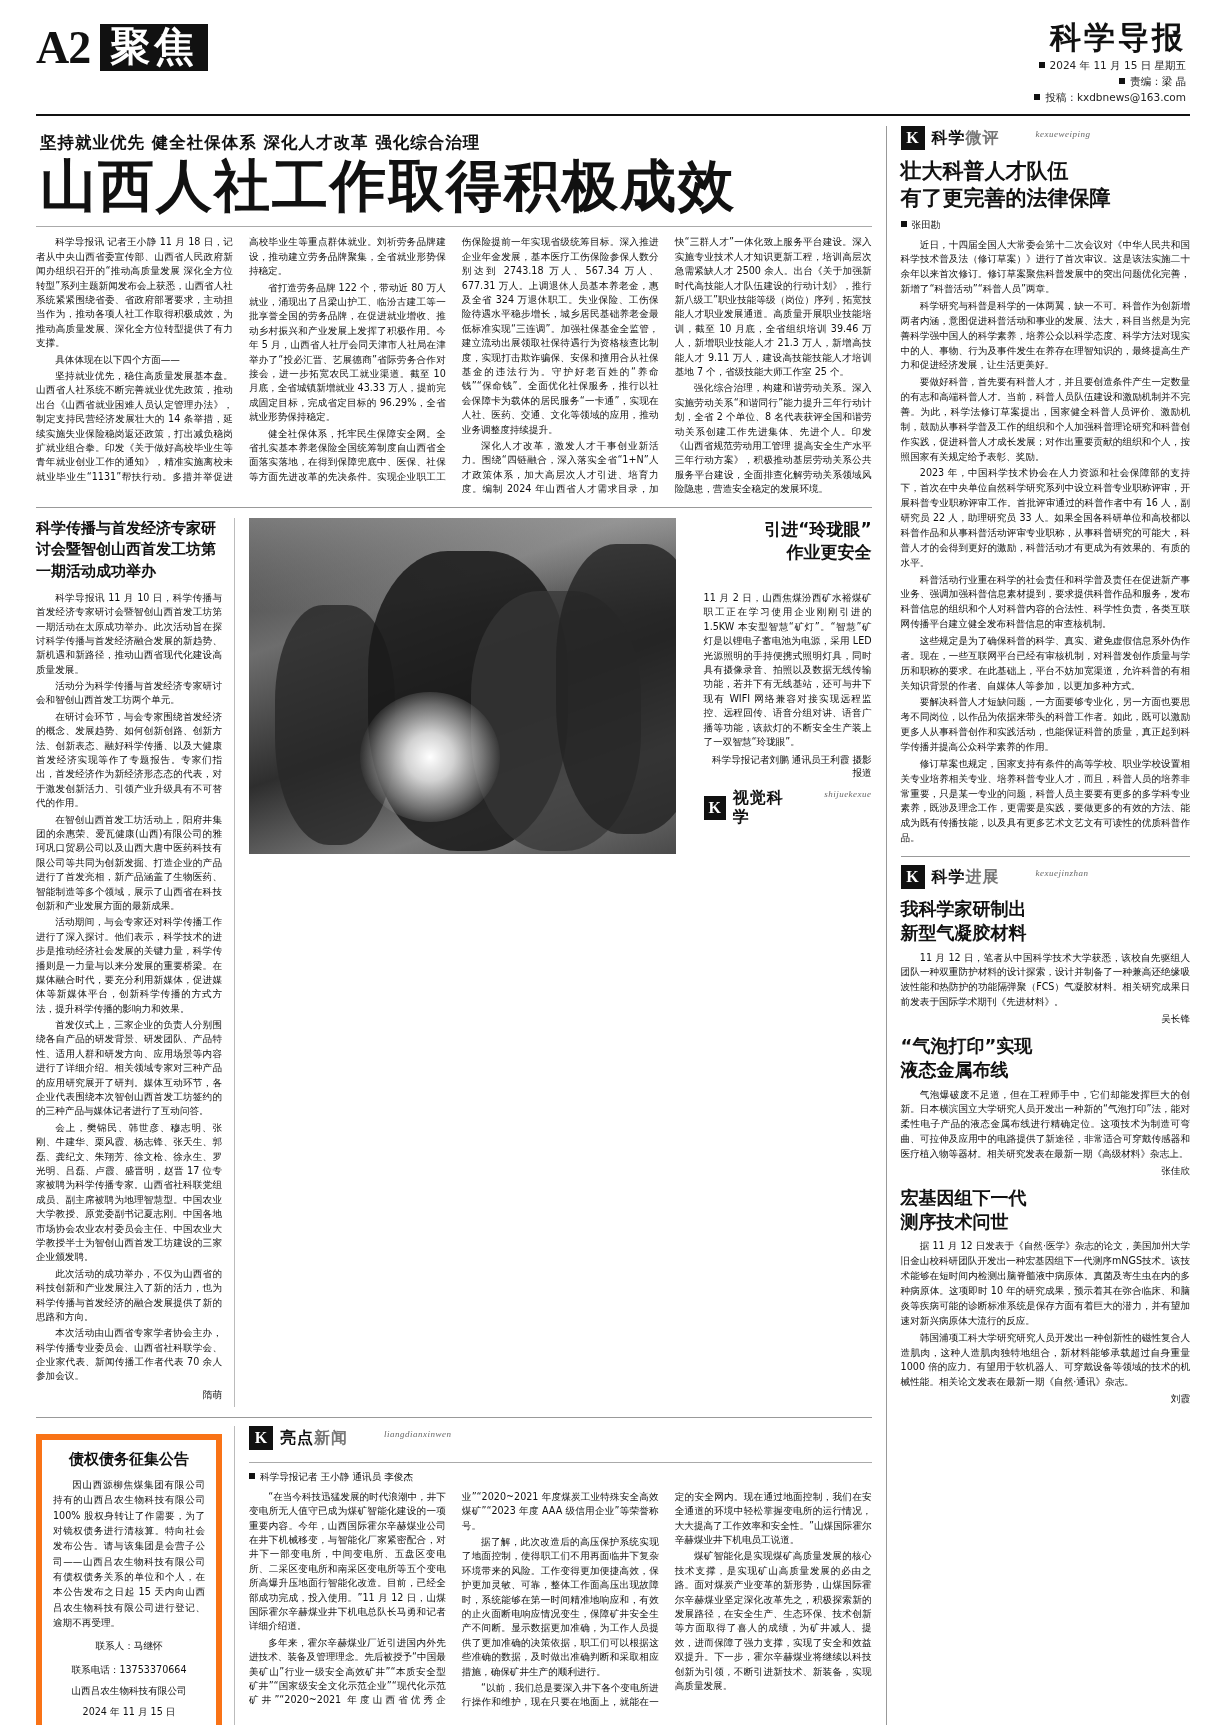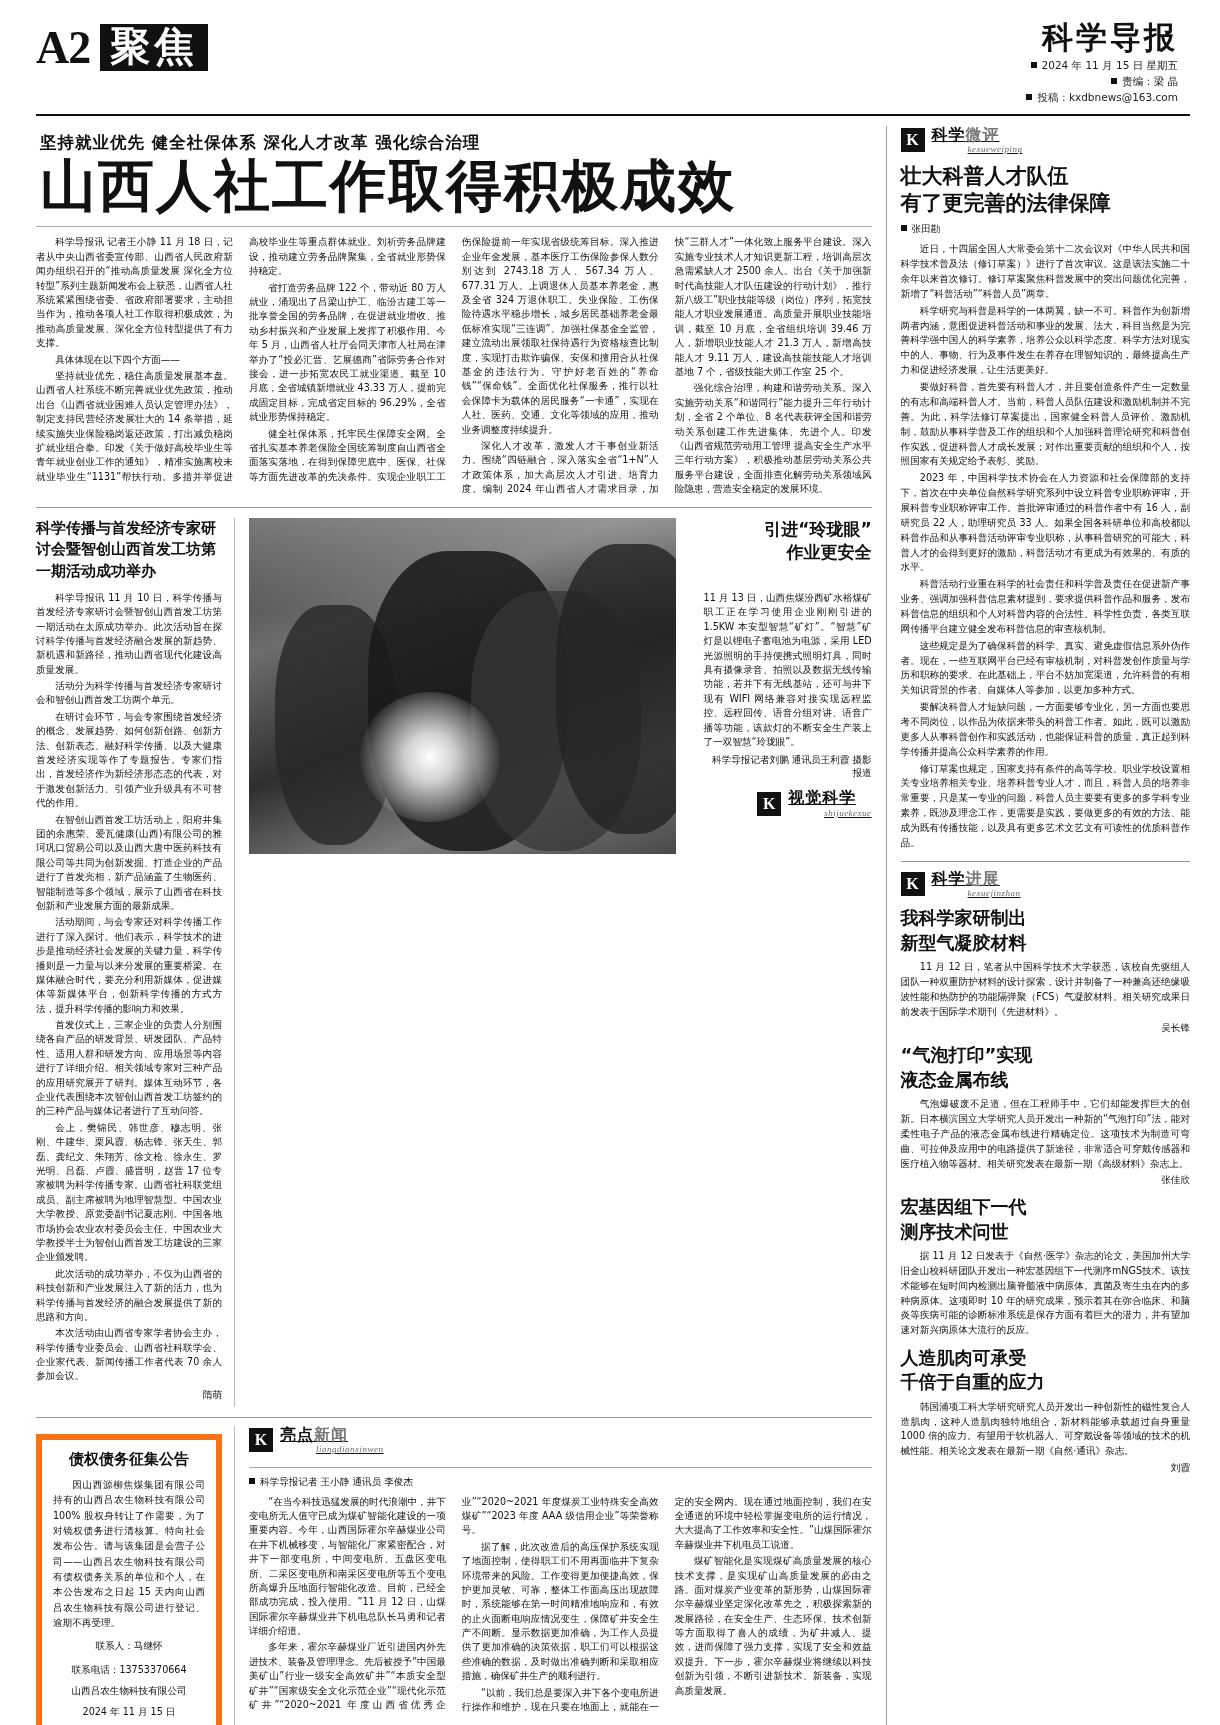--- a/index.html
+++ b/index.html
@@ -36,21 +36,21 @@
   }
   .section-badge{
     background:#111;color:#fff;
     font-size:40px;font-weight:bold;
     font-family:"DejaVu Sans", sans-serif;
     padding:2px 10px 5px 10px;
     line-height:1;
     letter-spacing:4px;
   }
   .mast-right{
-    position:absolute;right:12px;top:2px;
+    position:absolute;right:4px;top:2px;
     text-align:right;
   }
   .paper-name{
     font-size:31px;font-weight:bold;
     font-family:"DejaVu Sans", sans-serif;
     letter-spacing:3px;
     line-height:1.1;
     margin-bottom:4px;
   }
   .mast-meta{
@@ -167,21 +167,21 @@
   }
   .kmark{
     width:24px;height:24px;background:#111;color:#fff;
     font-family:"Liberation Serif", serif;
     font-weight:bold;font-size:16px;
     display:flex;align-items:center;justify-content:center;
   }
   .klab-cn{font-size:16px;font-weight:bold;font-family:"DejaVu Sans", sans-serif;letter-spacing:1px;}
   .klab-cn .fade{color:#777;}
   .klab-py{font-size:9px;color:#666;font-style:italic;font-family:"Liberation Serif", serif;letter-spacing:.5px;padding-left:36px;}
-  .kstack{display:flex;flex-direction:column;line-height:1.15;text-decoration:underline;}
+  .kstack{display:flex;flex-direction:row;line-height:1.15;}
 
   
   .bottom{
     display:flex;margin-top:10px;border-top:1px solid #999;padding-top:8px;
   }
   .bot-col1{width:186px;padding-right:12px;}
   .bot-col2{flex:1;padding-left:14px;border-left:1px solid #bbb;}
   .notice-box{
     border:6px solid #f97316;
     padding:10px 11px;
@@ -282,21 +282,21 @@
                 <div class="fig f2"></div>
                 <div class="fig f3"></div>
                 <div class="fig f4"></div>
                 <div class="glow"></div>
               </div>
             </div>
             <div style="width:168px;">
               <div class="cap-head" style="white-space:pre-line">引进“玲珑眼”
 作业更安全</div>
               <div style="height:26px"></div>
-              <div class="cap-body">11 月 13 日，山西焦煤汾西矿水裕煤矿职工正在学习使用企业刚刚引进的 1.5KW 本安型智慧“矿灯”。“智慧”矿灯是以锂电子蓄电池为电源，采用 LED 光源照明的手持便携式照明灯具，同时具有摄像录音、拍照以及数据无线传输功能，若并下有无线基站，还可与井下现有 WIFI 网络兼容对接实现远程监控、远程回传、语音分组对讲、语音广播等功能，该款灯的不断安全生产装上了一双智慧“玲珑眼”。</div>
+              <div class="cap-body">11 月 2 日，山西焦煤汾西矿水裕煤矿职工正在学习使用企业刚刚引进的 1.5KW 本安型智慧“矿灯”。“智慧”矿灯是以锂电子蓄电池为电源，采用 LED 光源照明的手持便携式照明灯具，同时具有摄像录音、拍照以及数据无线传输功能，若并下有无线基站，还可与井下现有 WIFI 网络兼容对接实现远程监控、远程回传、语音分组对讲、语音广播等功能，该款灯的不断安全生产装上了一双智慧“玲珑眼”。</div>
               <div class="byline" style="margin-top:5px">科学导报记者刘鹏 通讯员王利霞 摄影报道</div>
               <div style="display:flex;justify-content:flex-end;margin-top:9px;">
                 <div class="kbox">
                   <div class="kmark">K</div>
                   <div class="kstack">
                     <span class="klab-cn">视觉科学</span>
                     <span class="klab-py">shijuekexue</span>
                   </div>
                 </div>
               </div>
@@ -395,22 +395,20 @@
         <p>气泡爆破废不足道，但在工程师手中，它们却能发挥巨大的创新。日本横滨国立大学研究人员开发出一种新的“气泡打印”法，能对柔性电子产品的液态金属布线进行精确定位。这项技术为制造可弯曲、可拉伸及应用中的电路提供了新途径，非常适合可穿戴传感器和医疗植入物等器材。相关研究发表在最新一期《高级材料》杂志上。</p>
       </div>
       <div class="author">张佳欣</div>
 
       <div class="rail-sub" style="white-space:pre-line;font-size:18px">宏基因组下一代
 测序技术问世</div>
       <div class="rail-body">
         <p>据 11 月 12 日发表于《自然·医学》杂志的论文，美国加州大学旧金山校科研团队开发出一种宏基因组下一代测序mNGS技术。该技术能够在短时间内检测出脑脊髓液中病原体。真菌及寄生虫在内的多种病原体。这项即时 10 年的研究成果，预示着其在弥合临床、和脑炎等疾病可能的诊断标准系统是保存方面有着巨大的潜力，并有望加速对新兴病原体大流行的反应。</p>
       </div>
 
-      <div class="rail-sub" style="white-space:pre-line;font-size:18px">人造肌肉可承受
-千倍于自重的应力</div>
       <div class="rail-body">
         <p>韩国浦项工科大学研究研究人员开发出一种创新性的磁性复合人造肌肉，这种人造肌肉独特地组合，新材料能够承载超过自身重量 1000 倍的应力。有望用于软机器人、可穿戴设备等领域的技术的机械性能。相关论文发表在最新一期《自然·通讯》杂志。</p>
       </div>
       <div class="author">刘霞</div>
 
     </div>
   </div>
 </div>
 
 </body></html>

